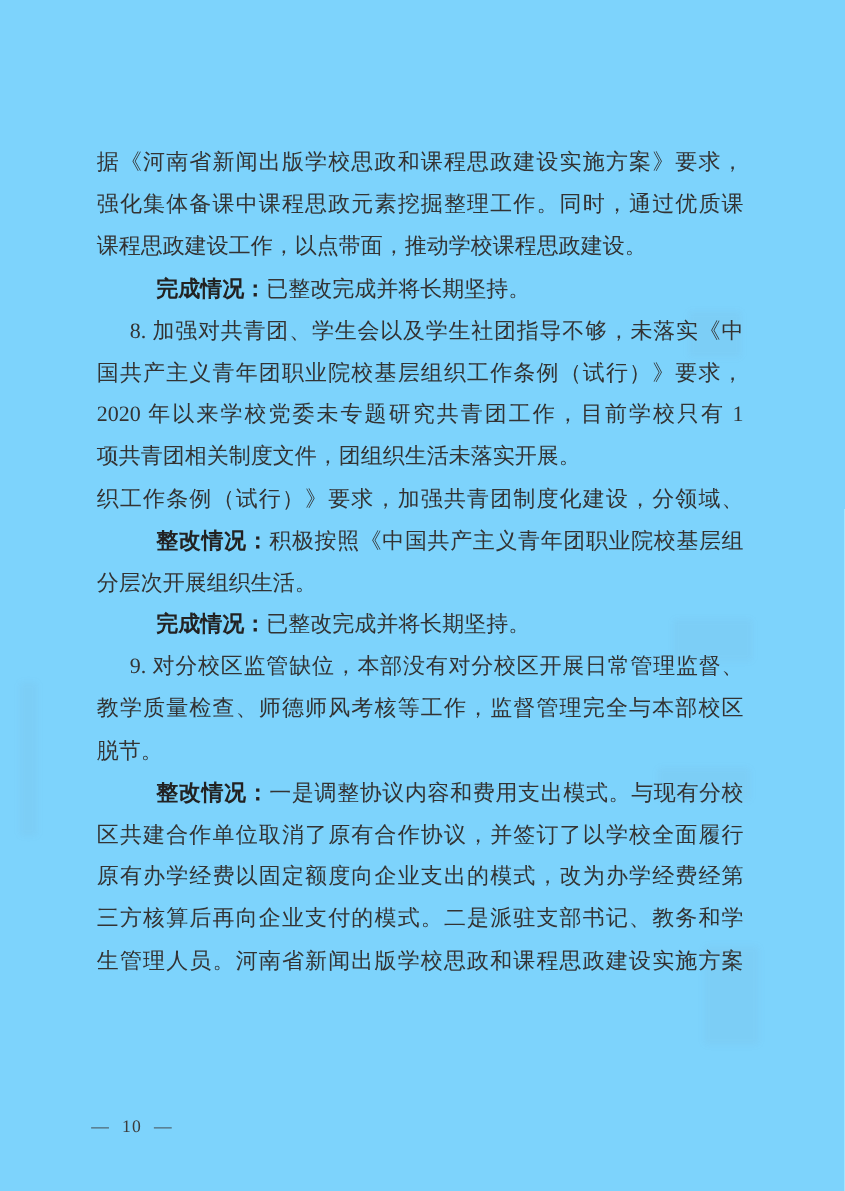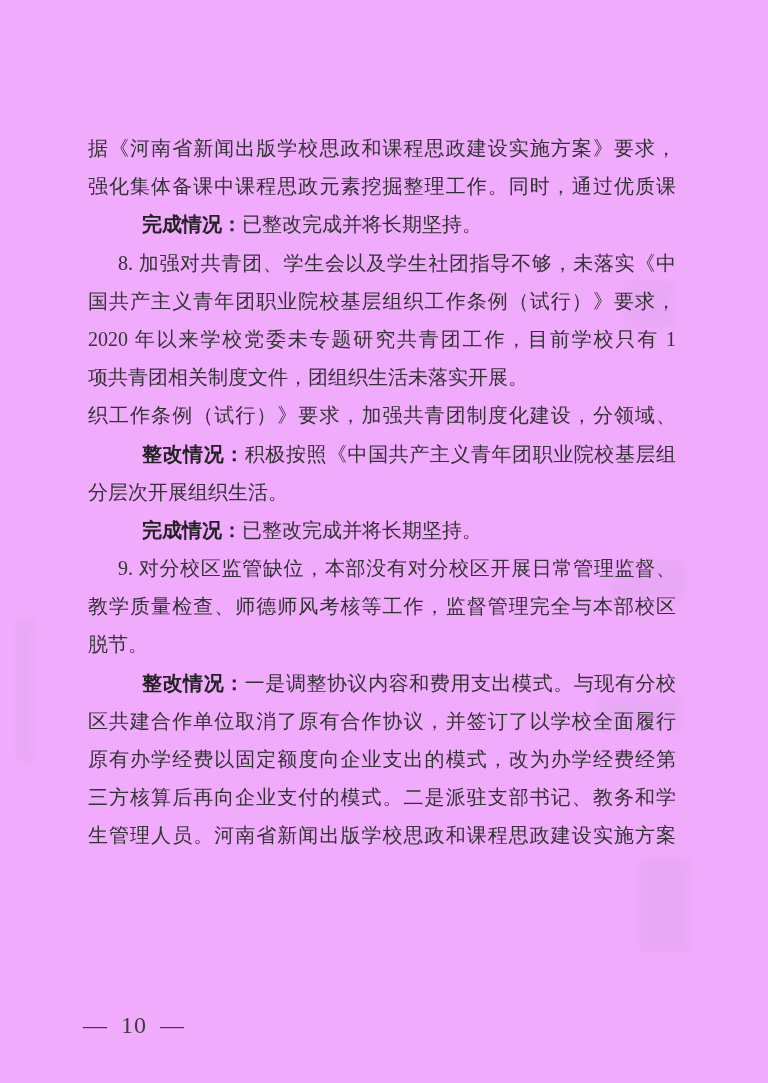--- a/index.html
+++ b/index.html
@@ -1,20 +1,20 @@
 <!DOCTYPE html>
 <html><head>
 <meta charset="utf-8">
 <style>
   html, body { margin: 0; padding: 0; background: #ffffff; }
   .page {
     position: relative;
     width: 768px;
     height: 1083px;
-    background: #f0abfc;
+    background: #7dd3fc;
     overflow: hidden;
     font-family: "Liberation Serif", "DejaVu Serif", serif;
     color: #333333;
   }
   .doc-body {
     position: absolute;
     left: 88px;
     top: 129px;
     width: 588px;
   }
@@ -35,21 +35,21 @@
     font-family: "Liberation Sans", "DejaVu Sans", sans-serif;
     color: #222222;
     margin-left: 24px;
   }
   .footer {
     position: absolute;
     left: 83px;
     top: 1011px;
     height: 28px;
     line-height: 28px;
-    font-size: 24px;
+    font-size: 16px;
     letter-spacing: 1px;
     word-spacing: 6px;
     color: #3c3c3c;
   }
   
   .smudge {
     position: absolute;
     background: rgba(125, 125, 135, 0.05);
     filter: blur(3px);
     border-radius: 3px;
@@ -68,20 +68,21 @@
 
   <div class="smudge s1"></div>
   <div class="smudge s2"></div>
   <div class="smudge s3"></div>
   <div class="smudge s4"></div>
   <div class="smudge s5"></div>
 
   <div class="doc-body">
     <div class="line fill">据《河南省新闻出版学校思政和课程思政建设实施方案》要求，</div>
     <div class="line fill">强化集体备课中课程思政元素挖掘整理工作。同时，通过优质课</div>
+    <div class="line">课程思政建设工作，以点带面，推动学校课程思政建设。</div>
     <div class="line indent">
       <span class="label">完成情况：</span><span>已整改完成并将长期坚持。</span>
     </div>
     <div class="line fill indent">8. 加强对共青团、学生会以及学生社团指导不够，未落实《中</div>
     <div class="line fill">国共产主义青年团职业院校基层组织工作条例（试行）》要求，</div>
     <div class="line fill">2020 年以来学校党委未专题研究共青团工作，目前学校只有 1</div>
     <div class="line">项共青团相关制度文件，团组织生活未落实开展。</div>
     <div class="line fill">织工作条例（试行）》要求，加强共青团制度化建设，分领域、</div>
     <div class="line fill indent">
       <span class="label">整改情况：</span><span>积极按照《中国共产主义青年团职业院校基层组</span>

